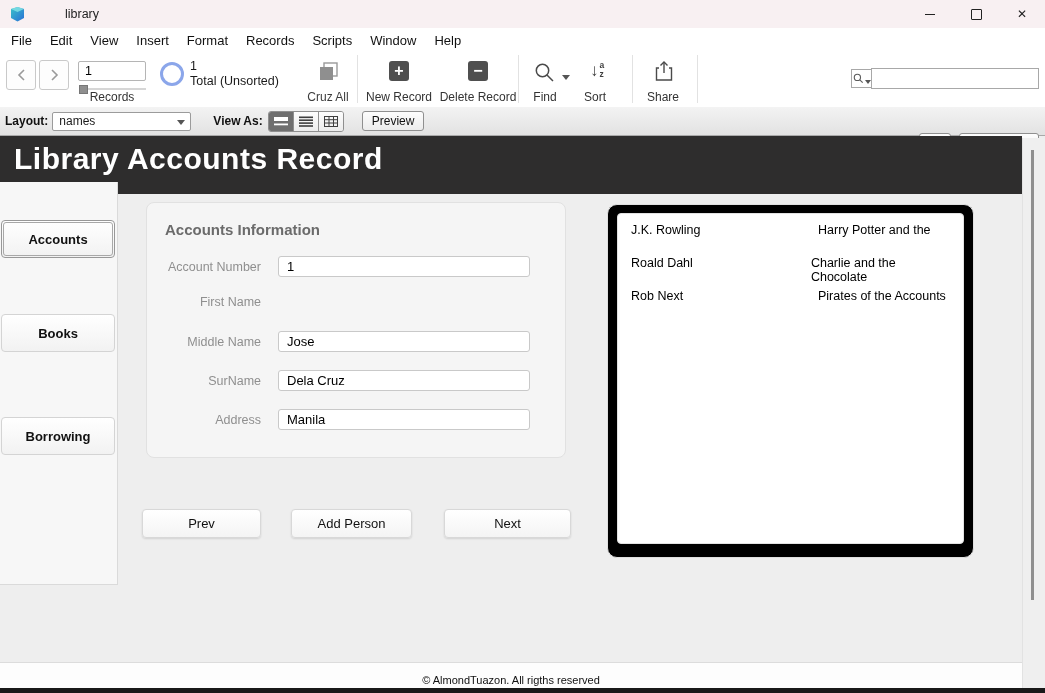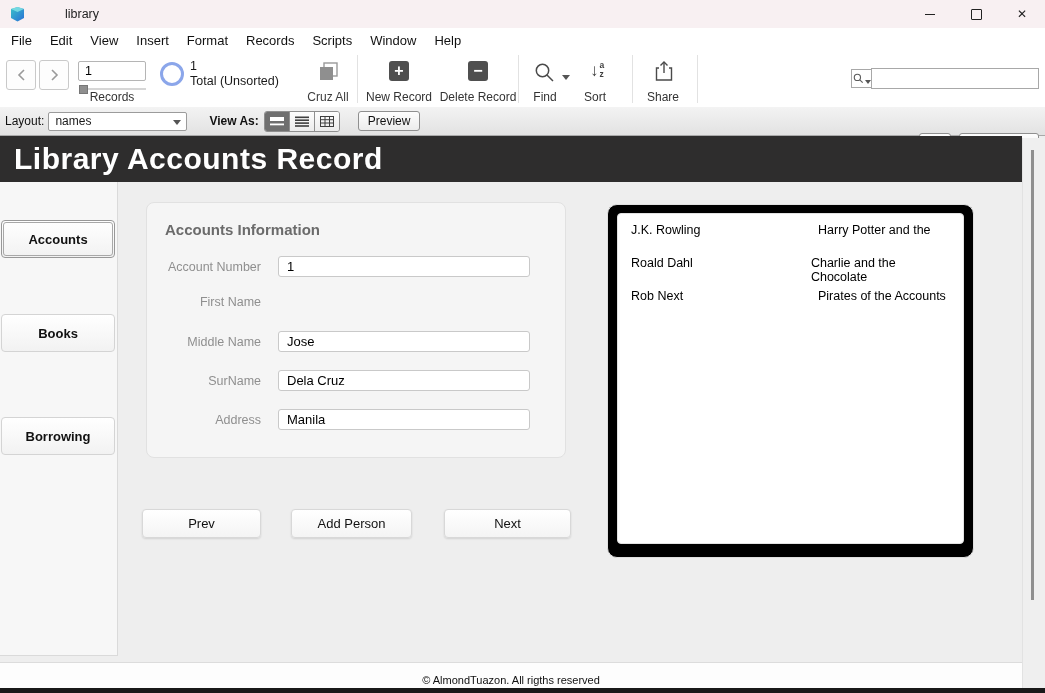--- a/index.html
+++ b/index.html
@@ -57,46 +57,46 @@
   #share-label{left:641px;top:38px;width:44px;text-align:center;}
   #searchbtn{left:851px;top:17px;width:21px;height:19px;border:1px solid #a8a8a8;background:#fff;box-sizing:border-box;
              display:flex;align-items:center;justify-content:center;}
   #searchbtn .mini-caret{border-left-width:3px;border-right-width:3px;border-top-width:4px;margin-left:1px;margin-top:6px;}
   #searchfield{left:871px;top:16px;width:168px;height:21px;border:1px solid #a8a8a8;background:#fff;box-sizing:border-box;
                font-size:12px;padding:0 5px;font-family:inherit;}
 
   
   #layoutbar{top:107px;left:0;right:0;height:29px;background:linear-gradient(#f3f3f3,#e2e2e2);
              border-bottom:1px solid #a9a9a9;display:flex;align-items:center;font-size:12px;box-sizing:border-box;}
-  #layout-label{margin-left:5px;font-weight:normal;color:#111;}
+  #layout-label{margin-left:5px;font-weight:bold;color:#111;}
   #layout-select{margin-left:4px;width:139px;height:19px;background:#fff;border:1px solid #9b9b9b;border-radius:2px;
                  display:flex;align-items:center;padding:0 6px;box-sizing:border-box;position:relative;}
   #layout-select .mini-caret{position:absolute;right:5px;top:7px;border-left-width:4px;border-right-width:4px;}
   #viewas-label{margin-left:22px;font-weight:bold;color:#111;}
   .seg{display:flex;margin-left:5px;border:1px solid #8f8f8f;border-radius:3px;overflow:hidden;}
   .seg-btn{width:24px;height:19px;display:flex;align-items:center;justify-content:center;
            background:linear-gradient(#fdfdfd,#ececec);border-right:1px solid #8f8f8f;}
   .seg-btn:last-child{border-right:none;}
   .seg-btn.selected{background:#6f6f6f;}
   .bar-btn{height:20px;background:linear-gradient(#fdfdfd,#ececec);border:1px solid #8f8f8f;border-radius:3px;
            display:flex;align-items:center;justify-content:center;padding:0 9px;box-sizing:border-box;color:#111;}
   #preview-btn{margin-left:18px;}
   #right-bar-group{margin-left:auto;margin-right:6px;display:flex;gap:8px;margin-top:44px;}
 
   
-  #pageheader{top:136px;left:0;width:1022px;height:46px;background:#2e2d2d;color:#fff;
+  #pageheader{top:136px;left:0;width:1022px;height:58px;background:#2e2d2d;color:#fff;
               font-size:30px;font-weight:bold;line-height:46px;padding-left:14px;box-sizing:border-box;
               letter-spacing:0.5px;}
 
   
   #scrollbar{top:138px;right:0;width:22px;bottom:4px;background:#efefef;border-left:1px solid #e2e2e2;}
   #scroll-thumb{position:absolute;left:8px;top:12px;width:3px;height:450px;background:#8f8f8f;}
 
   
-  #sidebar{top:182px;left:0;width:118px;height:474px;background:#f7f7f7;border-right:1px solid #dadada;
+  #sidebar{top:182px;left:0;width:118px;height:403px;background:#f7f7f7;border-right:1px solid #dadada;
            border-bottom:1px solid #dadada;box-sizing:border-box;}
   .side-btn{position:absolute;left:1px;width:114px;height:38px;border:1px solid #d4d4d4;border-radius:4px;
             background:linear-gradient(#ffffff,#f2f2f2);display:flex;align-items:center;justify-content:center;
             font-size:13px;font-weight:bold;color:#111;box-sizing:border-box;}
   .side-btn.active{border:1px solid #989898;}
   .side-btn.active::after{content:"";position:absolute;inset:1px;border:1px solid #a8a8a8;border-radius:3px;}
 
   
   #form-panel{top:202px;left:146px;width:420px;height:256px;background:#f5f5f5;border:1px solid #e1e1e1;
               border-radius:8px;box-sizing:border-box;}

